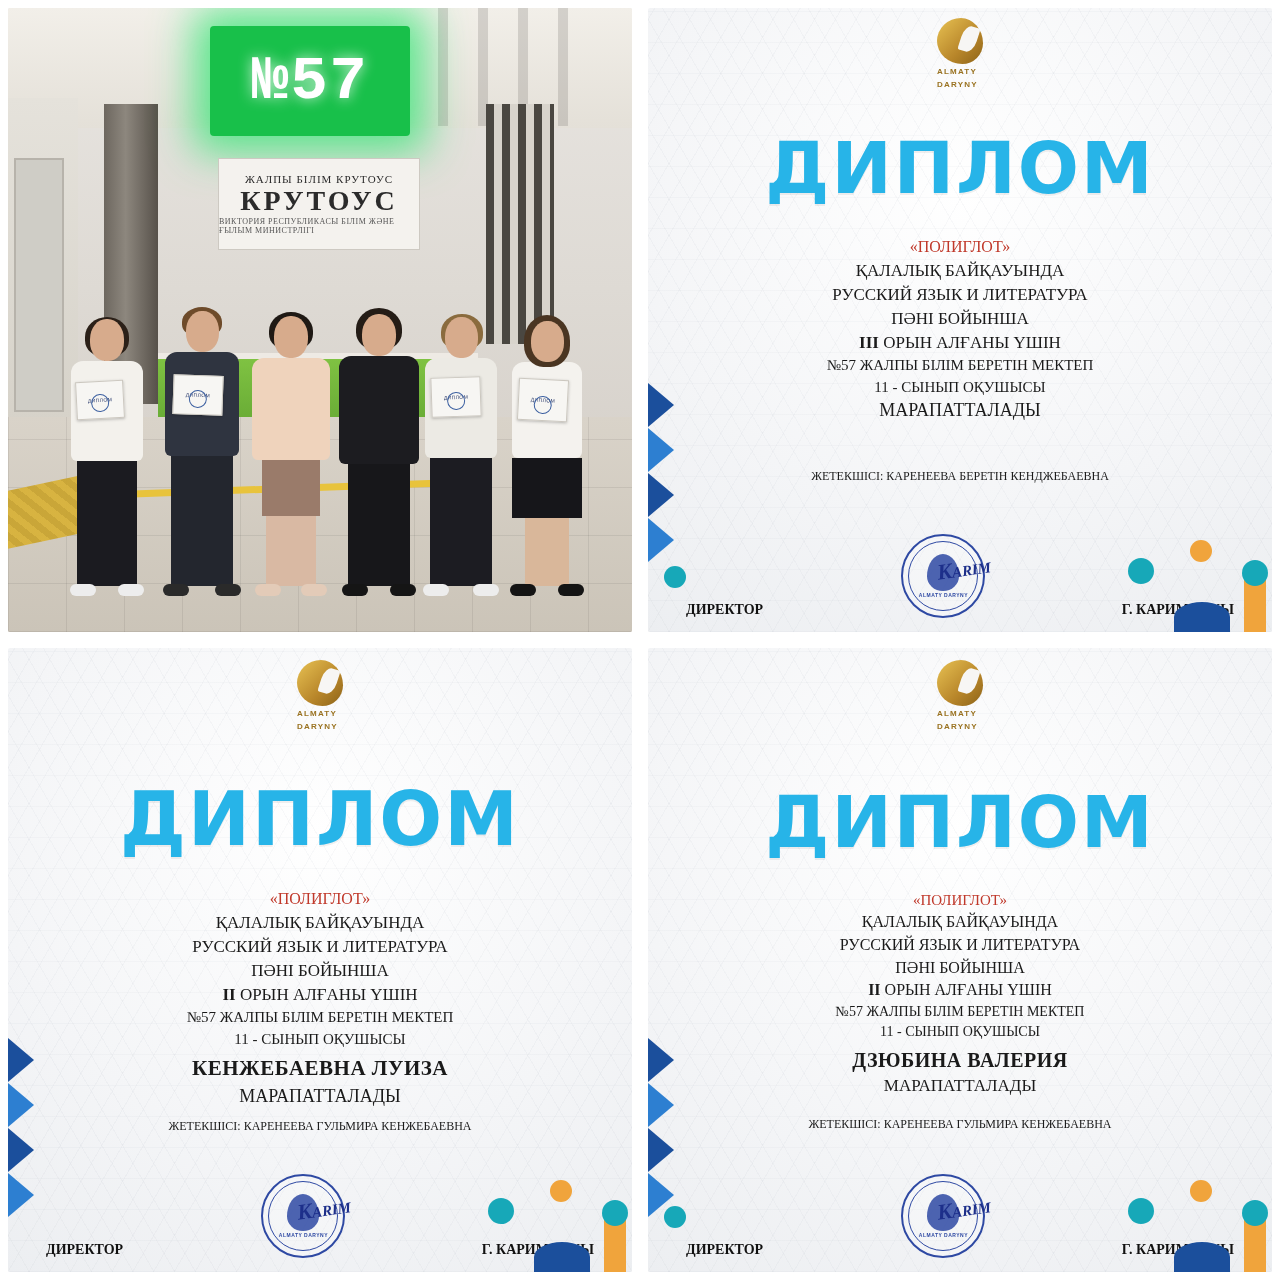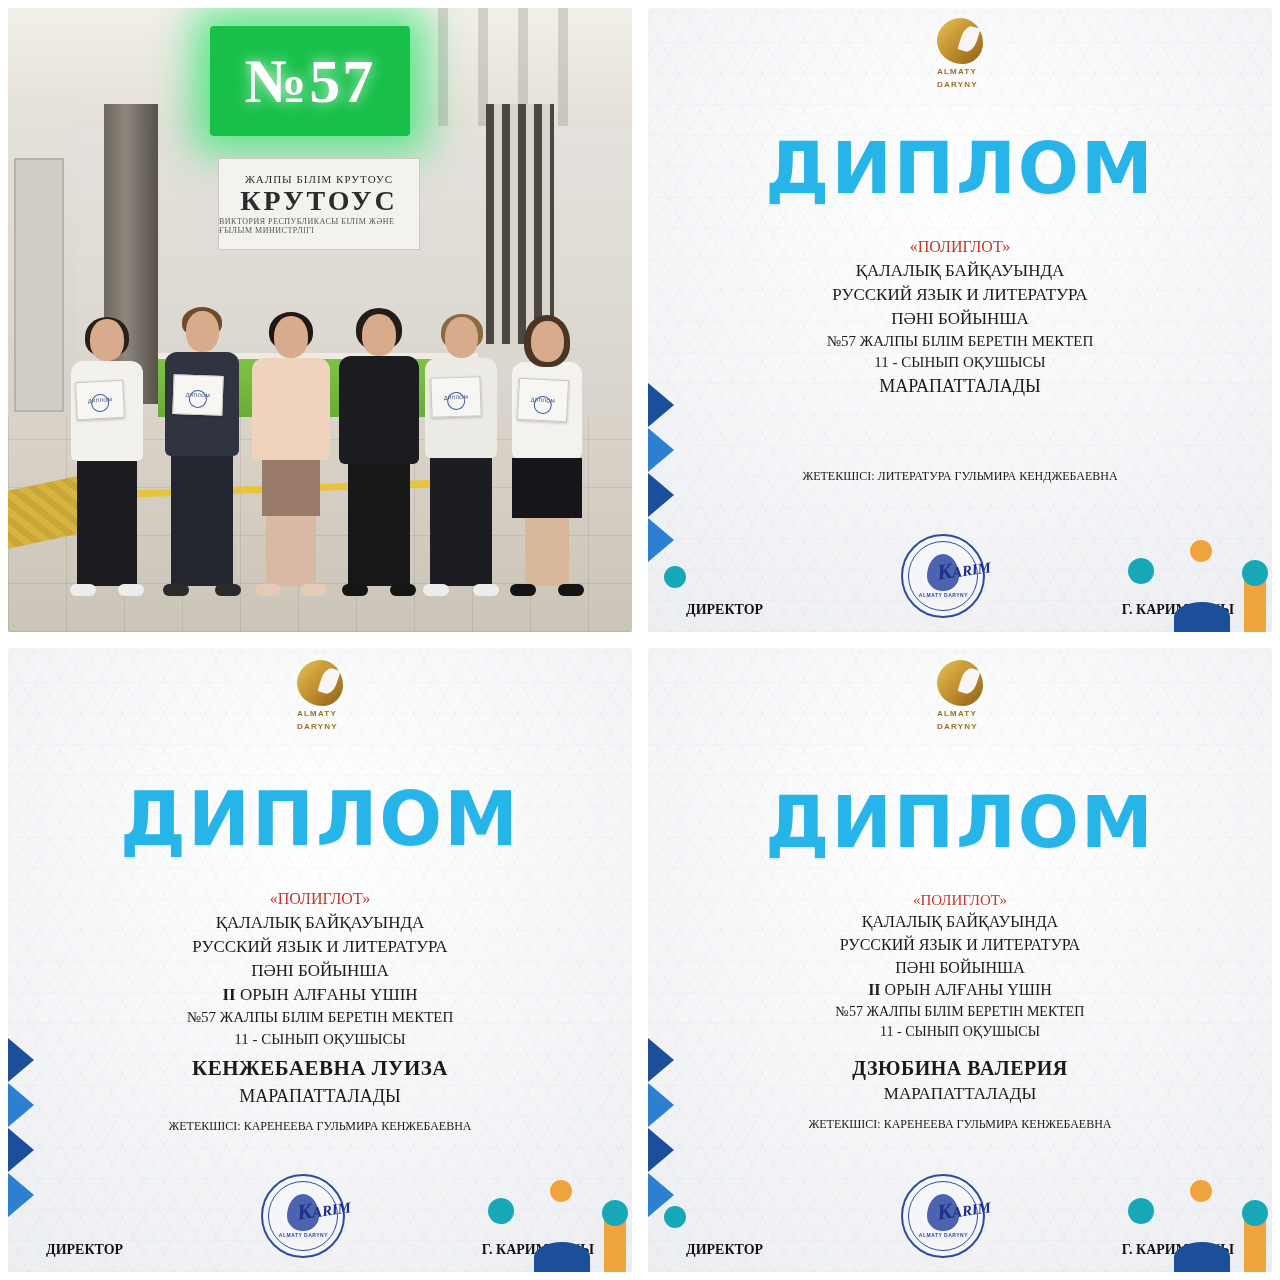--- a/index.html
+++ b/index.html
@@ -69,21 +69,21 @@
   }
   .photo .green-sign {
     position: absolute; left: 202px; top: 18px; width: 200px; height: 110px;
     background: #18c04a;
     box-shadow: 0 0 42px 16px rgba(40,230,110,0.75);
     border-radius: 4px;
   }
   .photo .green-sign .glyph {
     position: absolute; inset: 0;
     color: #ffffff;
-    font-family: Liberation Serif, serif;
+    font-family: Liberation Mono, monospace;
     font-weight: bold;
     font-size: 62px;
     display: flex; align-items: center; justify-content: center;
     letter-spacing: 2px;
     text-shadow: 0 0 14px rgba(255,255,255,0.8);
   }
   .photo .board {
     position: absolute; left: 210px; top: 150px; width: 200px; height: 90px;
     background: #f4f2ee; border: 1px solid #cdc9c2;
     display: flex; flex-direction: column; align-items: center; justify-content: center;
@@ -372,27 +372,31 @@
           <div class="logo-text">DARYNY</div>
         </div>
 
         <div class="dip-title" style="top:118px;font-size:72px;">ДИПЛОМ</div>
 
         <div class="body-block" style="top:228px;font-size:17px;">
           <div class="ln-comp" style="font-size:16px;">«ПОЛИГЛОТ»</div>
           <div>ҚАЛАЛЫҚ БАЙҚАУЫНДА</div>
           <div>РУССКИЙ ЯЗЫК И ЛИТЕРАТУРА</div>
           <div>ПӘНІ БОЙЫНША</div>
+          <div>
+            <span class="ln-strong">III</span>
+            <span>ОРЫН АЛҒАНЫ ҮШІН</span>
+          </div>
           <div style="font-size:15px;">№57 ЖАЛПЫ БІЛІМ БЕРЕТІН МЕКТЕП</div>
           <div style="font-size:15px;">11 - СЫНЫП ОҚУШЫСЫ</div>
           <div style="font-size:18px;">МАРАПАТТАЛАДЫ</div>
         </div>
 
         <div class="body-block" style="top:460px;font-size:12px;">
-          <div class="ln-teacher">ЖЕТЕКШІСІ: ЛИТЕРАТУРА ГУЛЬМИРА КЕНДЖЕБАЕВНА</div>
+          <div class="ln-teacher">ЖЕТЕКШІСІ: КАРЕНЕЕВА БЕРЕТІН КЕНДЖЕБАЕВНА</div>
         </div>
 
         <div class="footer-row" style="bottom:14px;padding:0 38px;font-size:14px;">
           <span>ДИРЕКТОР</span>
           <span style="position:relative;width:110px;height:84px;">
             <span class="seal" style="position:absolute;left:14px;top:0;width:80px;height:80px;">
               <span class="petal"></span>
               <span class="seal-txt">ALMATY DARYNY</span>
             </span>
             <span class="signature" style="left:50px;top:22px;font-size:22px;">Karim</span>
@@ -497,21 +501,21 @@
           <div class="ln-comp" style="font-size:15px;">«ПОЛИГЛОТ»</div>
           <div>ҚАЛАЛЫҚ БАЙҚАУЫНДА</div>
           <div>РУССКИЙ ЯЗЫК И ЛИТЕРАТУРА</div>
           <div>ПӘНІ БОЙЫНША</div>
           <div>
             <span class="ln-strong">II</span>
             <span>ОРЫН АЛҒАНЫ ҮШІН</span>
           </div>
           <div style="font-size:14px;">№57 ЖАЛПЫ БІЛІМ БЕРЕТІН МЕКТЕП</div>
           <div style="font-size:14px;">11 - СЫНЫП ОҚУШЫСЫ</div>
-          <div class="ln-name" style="font-size:20px;margin-top:12px;">ДЗЮБИНА ВАЛЕРИЯ</div>
+          <div class="ln-name" style="font-size:20px;margin-top:4px;">ДЗЮБИНА ВАЛЕРИЯ</div>
           <div style="font-size:17px;">МАРАПАТТАЛАДЫ</div>
         </div>
 
         <div class="body-block" style="top:468px;font-size:12px;">
           <div class="ln-teacher">ЖЕТЕКШІСІ: КАРЕНЕЕВА ГУЛЬМИРА КЕНЖЕБАЕВНА</div>
         </div>
 
         <div class="footer-row" style="bottom:14px;padding:0 38px;font-size:14px;">
           <span>ДИРЕКТОР</span>
           <span style="position:relative;width:110px;height:84px;">

